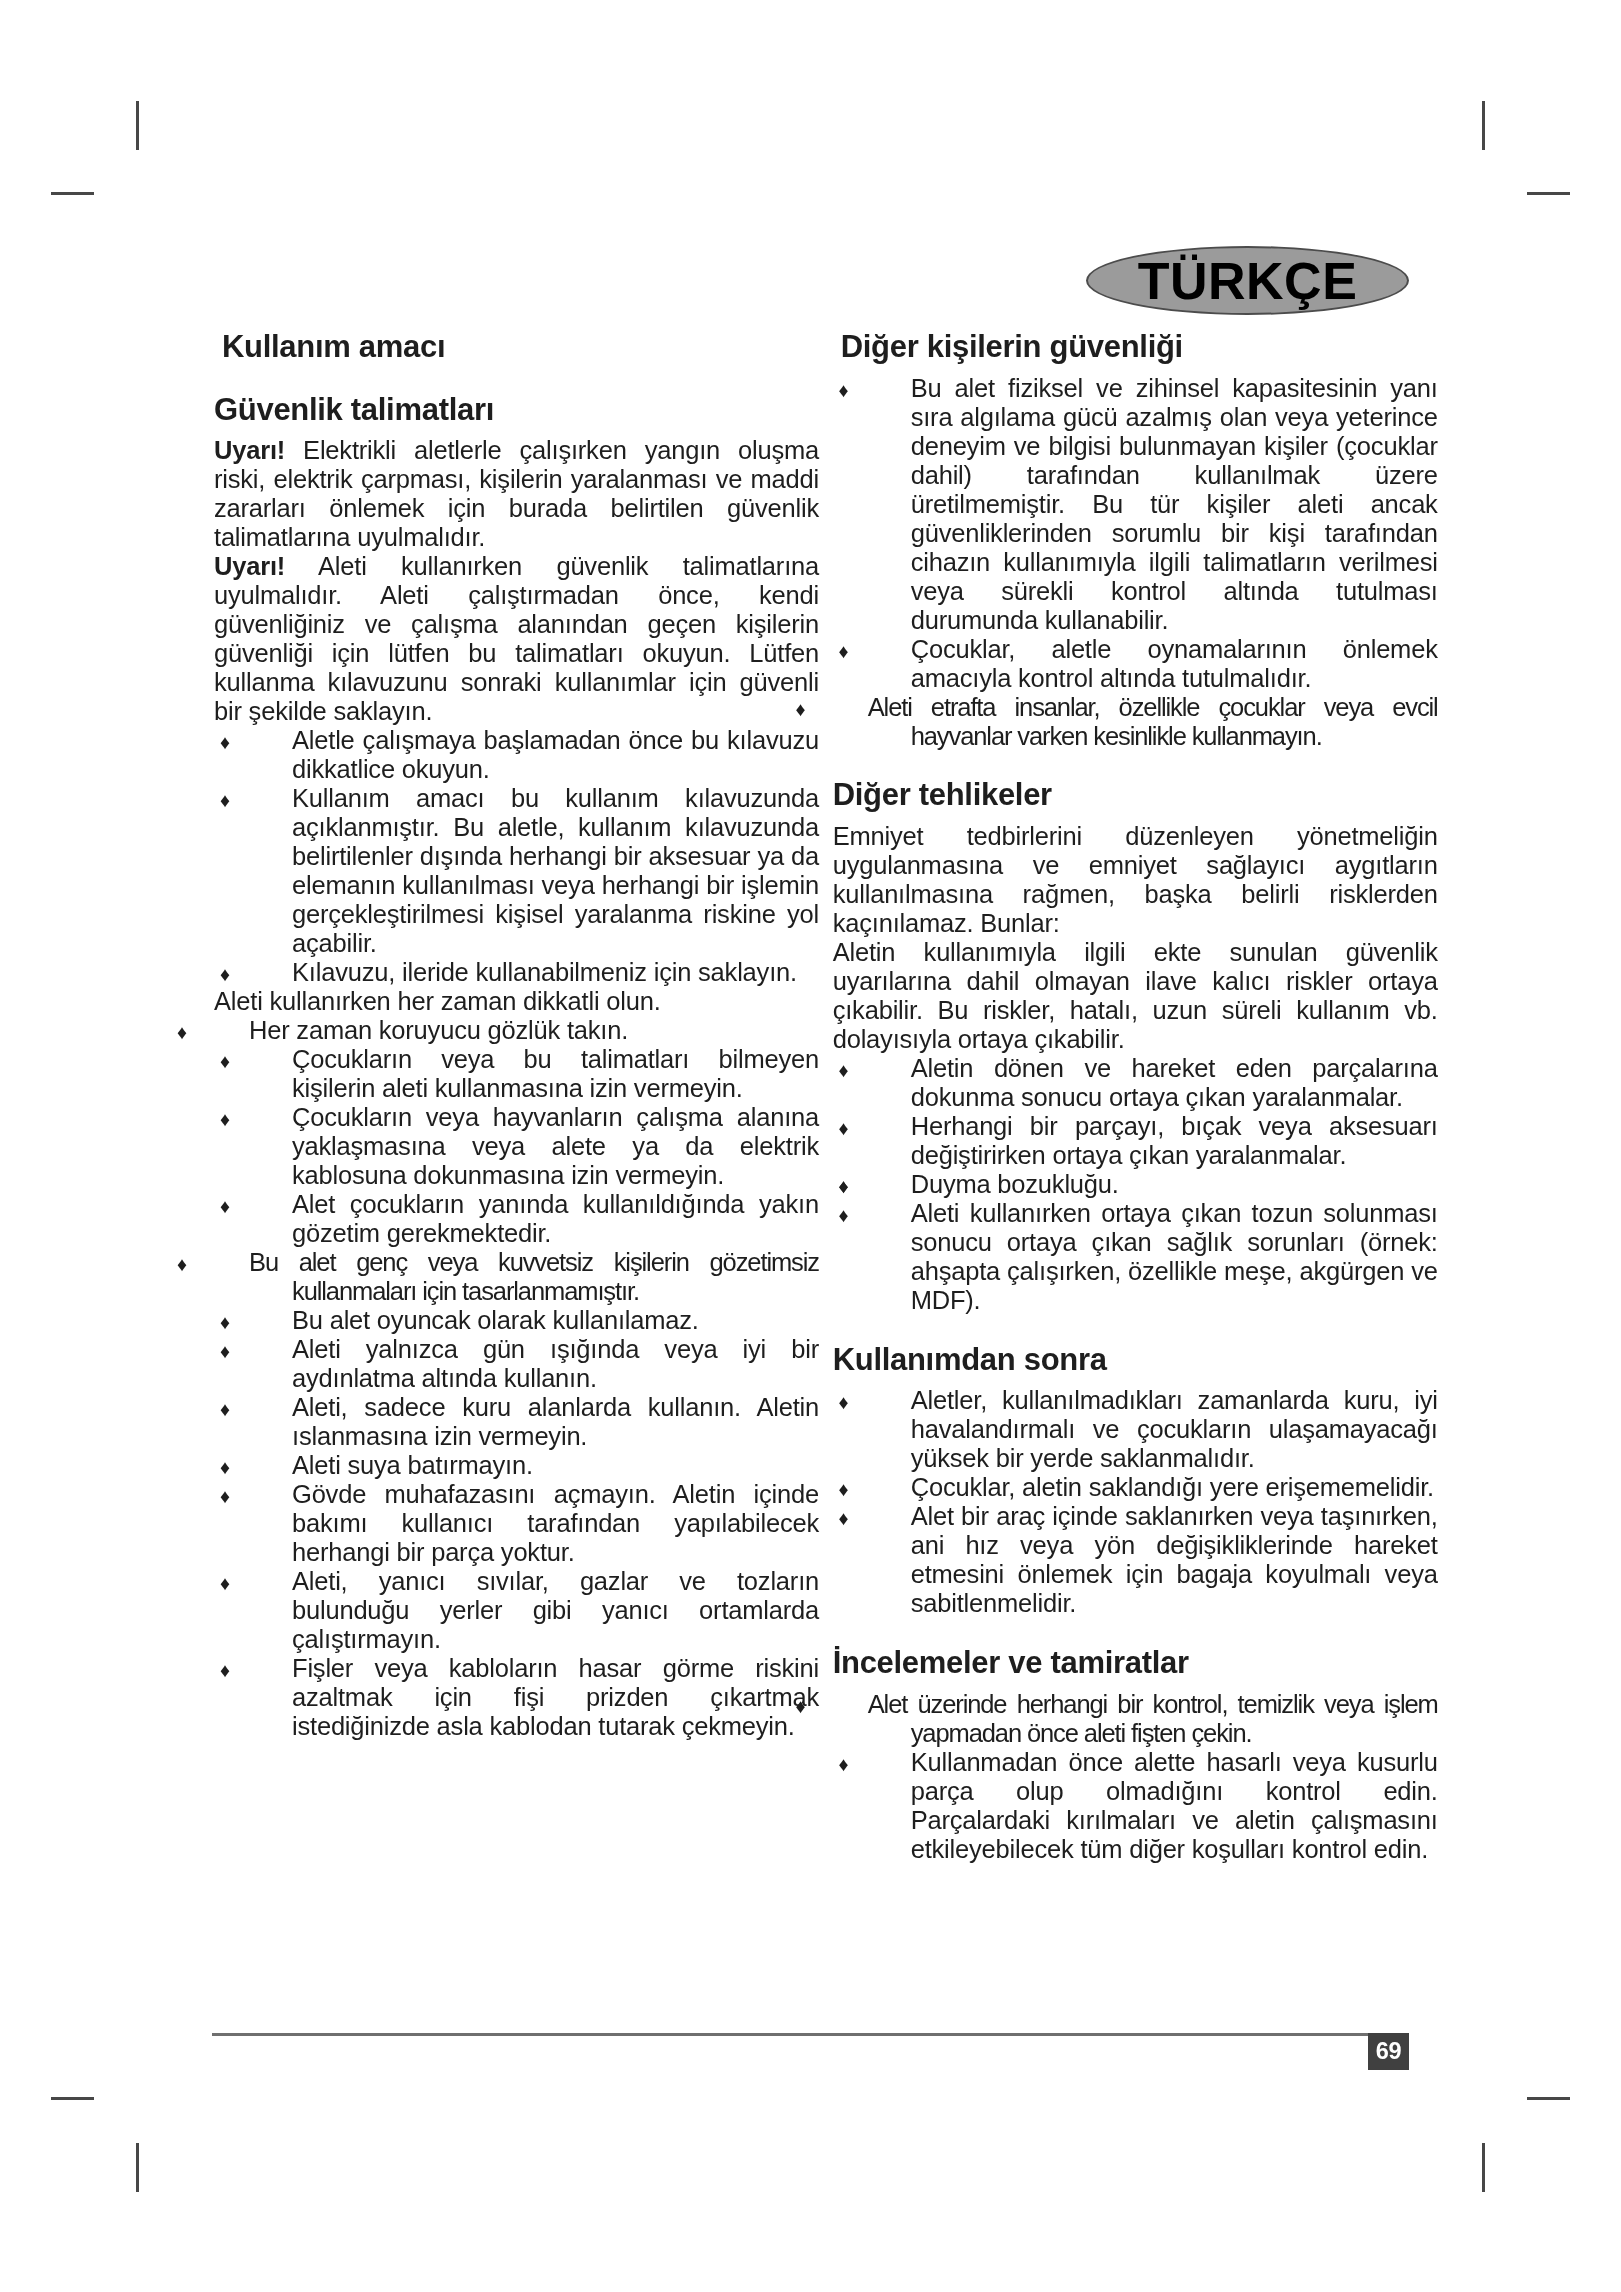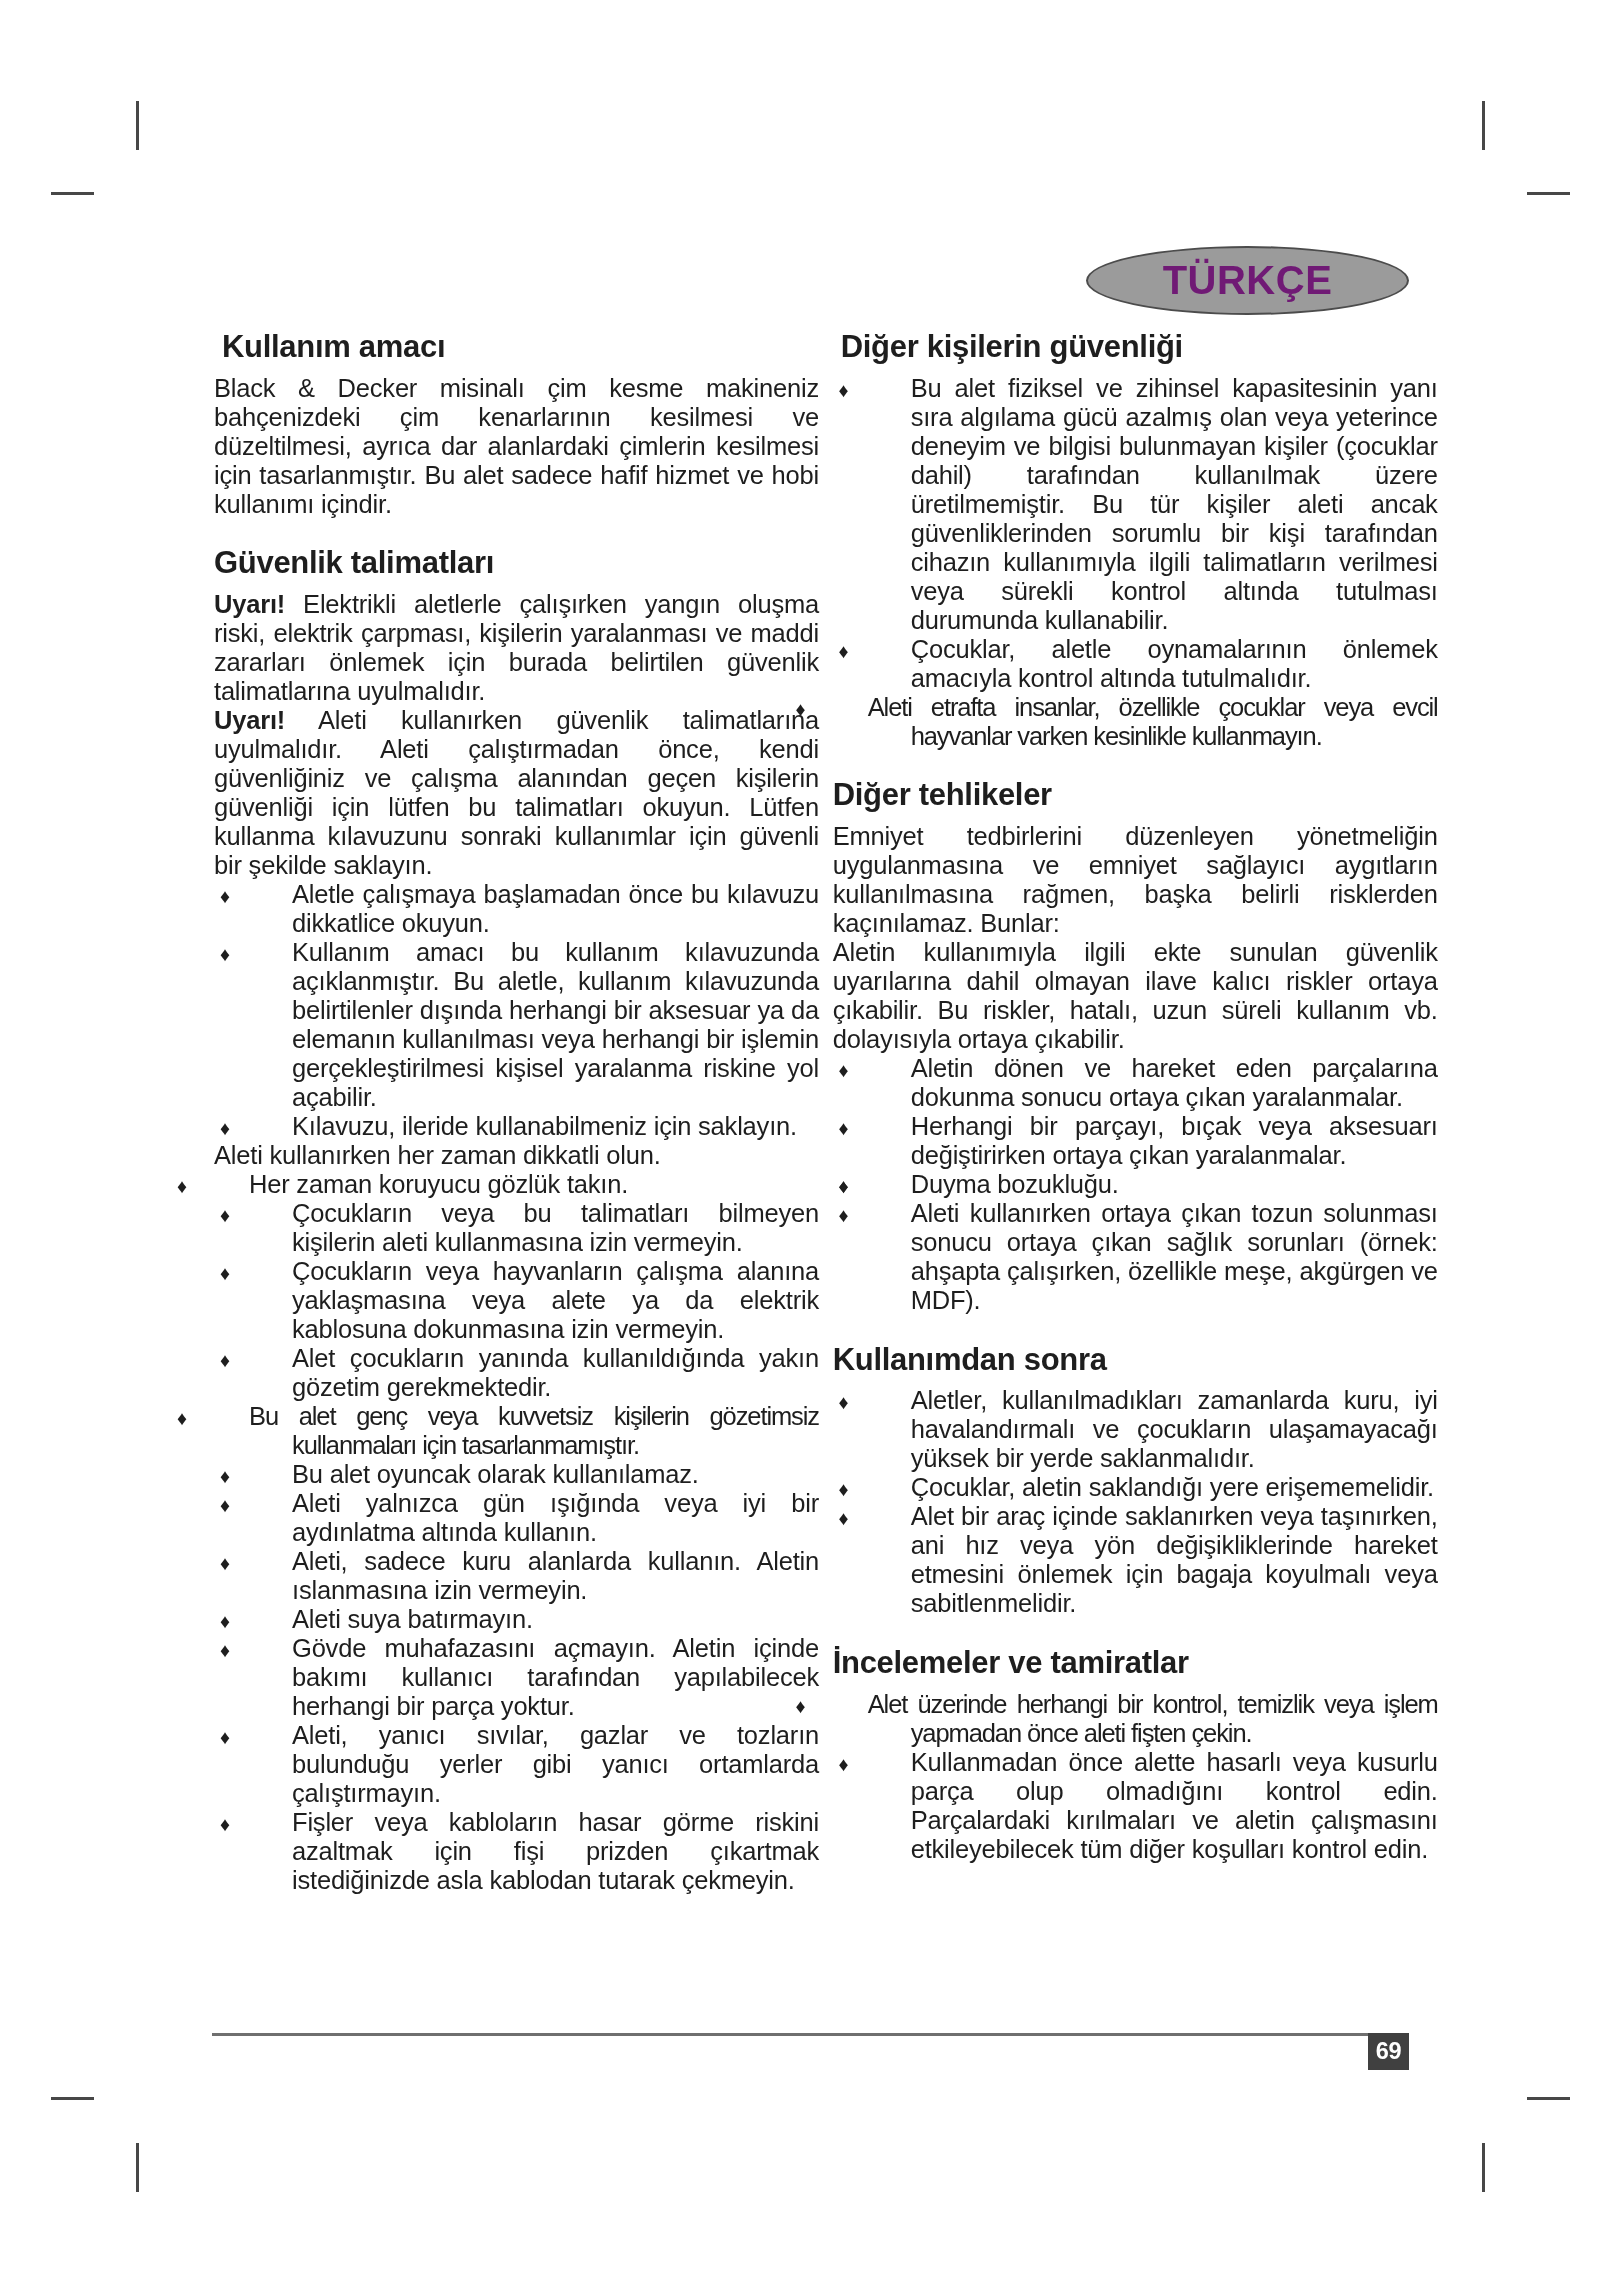--- a/index.html
+++ b/index.html
@@ -17,21 +17,21 @@
   .mark.v{width:2.9px;height:49px;}
   .mark.h{width:43px;height:2.9px;}
   
   .badge{
     position:absolute;left:1086px;top:246px;width:323px;height:69px;
     background:#9b9b9b;border:2.9px solid #4c4c4c;border-radius:50%;
     display:flex;align-items:center;justify-content:center;
     box-sizing:border-box;
   }
   .badge span{
-    color:#701a75;font-weight:bold;font-size:40px;letter-spacing:0.5px;
+    color:#000000;font-weight:bold;font-size:52px;letter-spacing:0.5px;
   }
   
   .content{
     position:absolute;left:214px;top:329px;width:1223px;
     display:flex;gap:13.7px;
   }
   .col{width:605px;flex:0 0 605px;}
   h2{
     font-size:31px;line-height:36px;font-weight:bold;
     margin:26.5px 0 8.8px 0;letter-spacing:-0.3px;
@@ -74,21 +74,20 @@
   <div class="badge">
     <span>TÜRKÇE</span>
   </div>
 
   <div class="content">
 
     <div class="col">
 
       <section>
         <h2>Kullanım amacı</h2>
-        <p>Black &amp; Decker misinalı çim kesme makineniz bahçenizdeki çim kenarlarının kesilmesi ve düzeltilmesi, ayrıca dar alanlardaki çimlerin kesilmesi için tasarlanmıştır. Bu alet sadece hafif hizmet ve hobi kullanımı içindir.</p>
       </section>
 
       <section>
         <h2>Güvenlik talimatları</h2>
         <p><b>Uyarı!</b><span> Elektrikli aletlerle çalışırken yangın oluşma riski, elektrik çarpması, kişilerin yaralanması ve maddi zararları önlemek için burada belirtilen güvenlik talimatlarına uyulmalıdır.</span></p>
         <p><b>Uyarı!</b><span> Aleti kullanırken güvenlik talimatlarına uyulmalıdır. Aleti çalıştırmadan önce, kendi güvenliğiniz ve çalışma alanından geçen kişilerin güvenliği için lütfen bu talimatları okuyun. Lütfen kullanma kılavuzunu sonraki kullanımlar için güvenli bir şekilde saklayın.</span></p>
         <div class="li"><span class="bm">♦</span><span class="bt">Aletle çalışmaya başlamadan önce bu kılavuzu dikkatlice okuyun.</span></div>
         <div class="li"><span class="bm">♦</span><span class="bt">Kullanım amacı bu kullanım kılavuzunda açıklanmıştır. Bu aletle, kullanım kılavuzunda belirtilenler dışında herhangi bir aksesuar ya da elemanın kullanılması veya herhangi bir işlemin gerçekleştirilmesi kişisel yaralanma riskine yol açabilir.</span></div>
         <div class="li"><span class="bm">♦</span><span class="bt">Kılavuzu, ileride kullanabilmeniz için saklayın.</span></div>
       </section>

